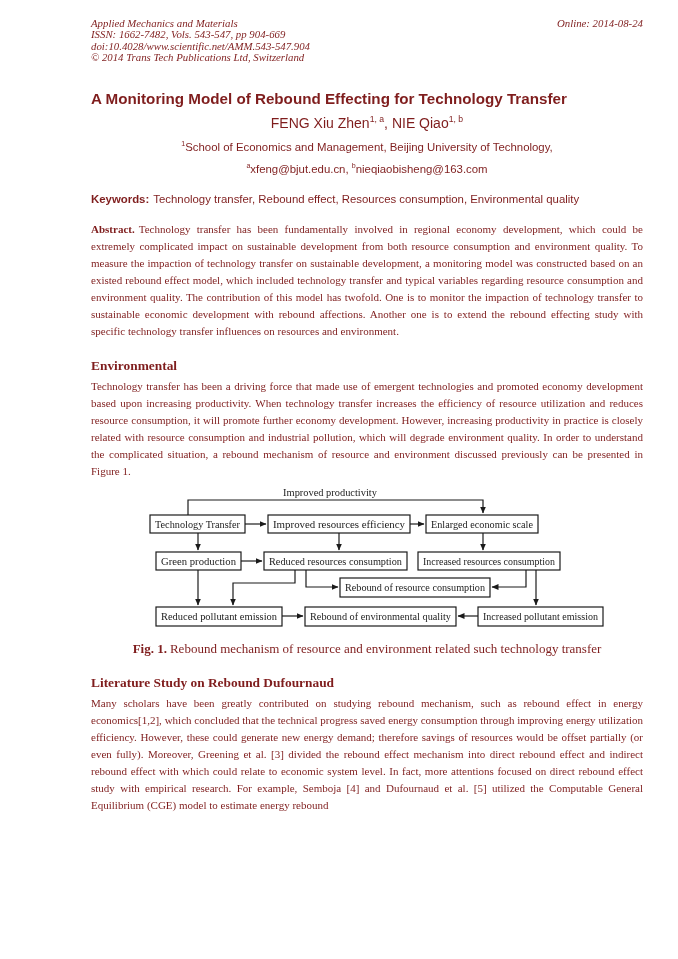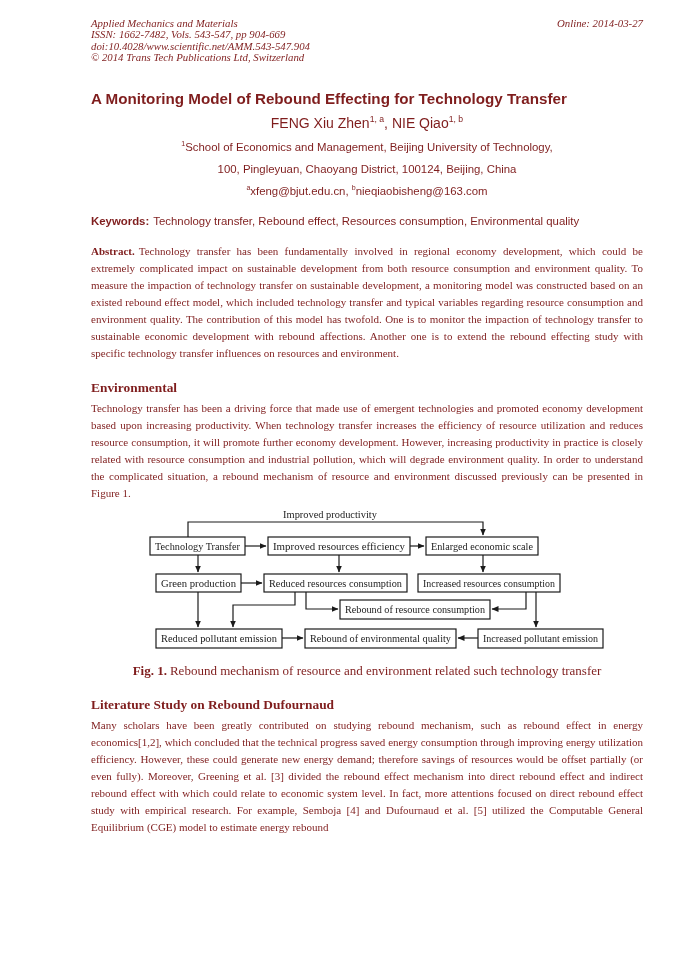--- a/index.html
+++ b/index.html
@@ -46,30 +46,29 @@
 
 <div class="page">
 
   <div class="hdr">
     <div class="hdr-left">
       <div>Applied Mechanics and Materials</div>
       <div>ISSN: 1662-7482, Vols. 543-547, pp 904-669</div>
       <div>doi:10.4028/www.scientific.net/AMM.543-547.904</div>
       <div>© 2014 Trans Tech Publications Ltd, Switzerland</div>
     </div>
-    <div class="hdr-right">Online: 2014-03-27</div>
+    <div class="hdr-right">Online: 2014-08-24</div>
   </div>
 
   <div class="paper-title">A Monitoring Model of Rebound Effecting for Technology Transfer</div>
 
   <div class="authors"><span>FENG Xiu Zhen</span><sup>1, a</sup><span class="pre">, </span><span>NIE Qiao</span><sup>1, b</sup></div>
 
   <div class="affil affil1"><sup>1</sup><span>School of Economics and Management, Beijing University of Technology,</span></div>
 
-  <div class="affil affil2">100, Pingleyuan, Chaoyang District, 100124, Beijing, China</div>
 
   <div class="affil affil3"><sup>a</sup><span class="pre">xfeng@bjut.edu.cn, </span><sup>b</sup><span>nieqiaobisheng@163.com</span></div>
 
   <div class="keywords"><span class="lbl">Keywords:</span><span>Technology transfer, Rebound effect, Resources consumption, Environmental quality</span></div>
 
   <p class="para abstract"><span class="blbl">Abstract.</span><span>Technology transfer has been fundamentally involved in regional economy development, which could be extremely complicated impact on sustainable development from both resource consumption and environment quality. To measure the impaction of technology transfer on sustainable development, a monitoring model was constructed based on an existed rebound effect model, which included technology transfer and typical variables regarding resource consumption and environment quality. The contribution of this model has twofold. One is to monitor the impaction of technology transfer to sustainable economic development with rebound affections. Another one is to extend the rebound effecting study with specific technology transfer influences on resources and environment.</span></p>
 
   <div class="sec-heading">Environmental</div>
 
   <p class="para body-para">Technology transfer has been a driving force that made use of emergent technologies and promoted economy development based upon increasing productivity. When technology transfer increases the efficiency of resource utilization and reduces resource consumption, it will promote further economy development. However, increasing productivity in practice is closely related with resource consumption and industrial pollution, which will degrade environment quality. In order to understand the complicated situation, a rebound mechanism of resource and environment discussed previously can be presented in Figure 1.</p>

